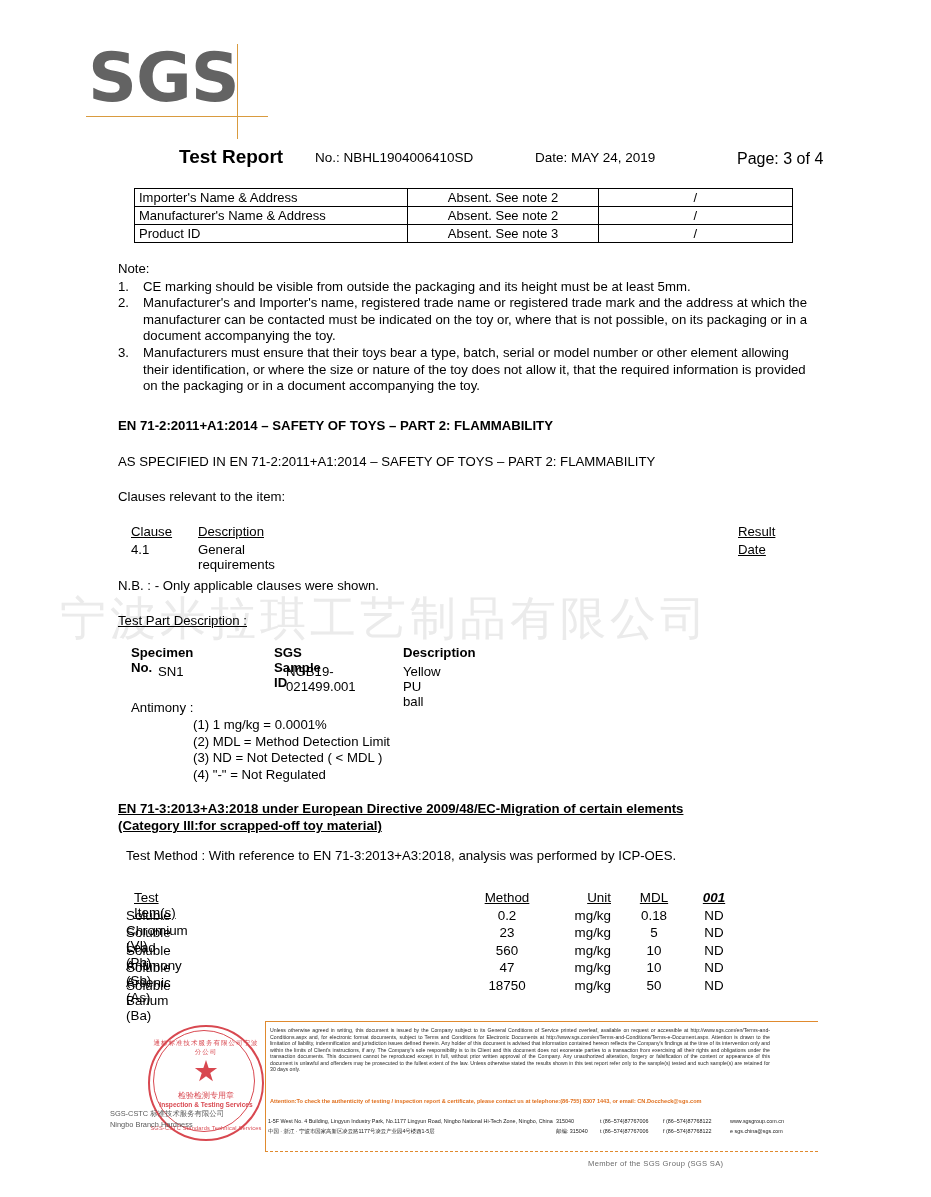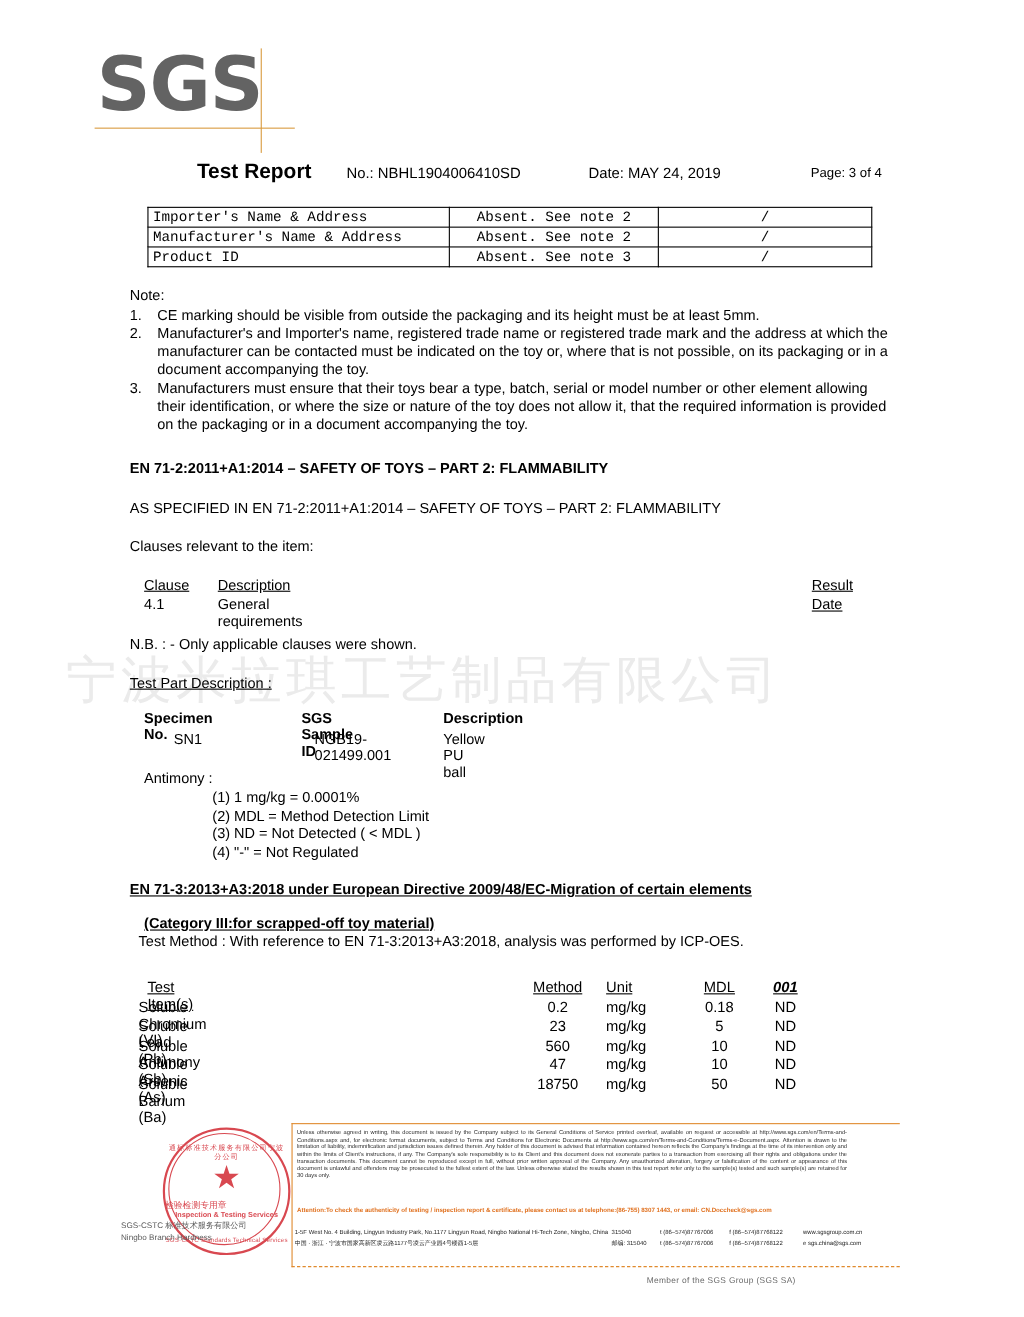--- a/index.html
+++ b/index.html
@@ -80,31 +80,30 @@
     height: 26px;
   }
   .hdr-title {
     position: absolute;
     left: 179px; top: 0px;
     font-size: 19px;
     font-weight: bold;
   }
   .hdr-no   { position: absolute; left: 315px; top: 4px; font-size: 13.5px; }
   .hdr-date { position: absolute; left: 535px; top: 4px; font-size: 13.5px; }
-  .hdr-page { position: absolute; left: 737px; top: 4px; font-size: 12px; }
+  .hdr-page { position: absolute; left: 737px; top: 4px; font-size: 16px; }
 
   
   .info-table {
     position: absolute;
     left: 134px;
     top: 188px;
     width: 659px;
     border-collapse: collapse;
     font-size: 13px;
-    font-family: Liberation Mono, monospace;
   }
   .info-table td {
     border: 1px solid #000;
     height: 17px;
     padding: 0px 4px;
     line-height: 17px;
   }
   .c1 { width: 273px; }
   .c2 { width: 188px; text-align: center; }
   .c3 { width: 194px; text-align: center; }
@@ -154,21 +153,21 @@
   
   .remarks { position: absolute; left: 131px; top: 700px; font-size: 13.2px; }
   .remarks .r-head { margin-bottom: 2px; }
   .remarks .r-line { margin-left: 62px; line-height: 16.5px; }
 
   
   .res { position: absolute; left: 126px; top: 890px; font-size: 13.4px; }
   .res-row { position: relative; height: 17.5px; }
   .r-item  { position: absolute; left: 0px; }
   .r-limit { position: absolute; left: 345px; width: 72px; text-align: center; }
-  .r-unit  { position: absolute; left: 425px; width: 60px; text-align: left; }
+  .r-unit  { position: absolute; left: 425px; width: 60px; text-align: right; }
   .r-mdl   { position: absolute; left: 500px; width: 56px; text-align: center; }
   .r-001   { position: absolute; left: 565px; width: 46px; text-align: center; }
 
   
   .footer-rule {
     position: absolute;
     left: 265px;
     top: 1021px;
     width: 553px;
     height: 1px;
@@ -259,21 +258,21 @@
     top: 30px;
     transform: translateX(-50%);
     color: #d0202a;
     font-size: 29px;
     line-height: 29px;
   }
   .stamp-cn {
     position: absolute;
     left: 0; right: 0;
     top: 63px;
-    text-align: left;
+    text-align: center;
     color: #d0202a;
     font-size: 8px;
     font-family: "DejaVu Sans", sans-serif;
   }
   .stamp-en {
     position: absolute;
     left: 0; right: 0;
     top: 74px;
     text-align: center;
     color: #d0202a;
@@ -401,21 +400,21 @@
 
   <div class="remarks layer">
     <div class="r-head">Antimony :</div>
     <div class="r-line">(1) 1 mg/kg = 0.0001%</div>
     <div class="r-line">(2) MDL = Method Detection Limit</div>
     <div class="r-line">(3) ND = Not Detected ( &lt; MDL )</div>
     <div class="r-line">(4) "-" = Not Regulated</div>
   </div>
 
   <div class="t b u layer" style="left:118px; top:801px;">EN 71-3:2013+A3:2018 under European Directive 2009/48/EC-Migration of certain elements</div>
-  <div class="t b u layer" style="left:131px; top:818px;margin-top:14px;">(Category III:for scrapped-off toy material)</div>
+  <div class="t b u layer" style="left:118px; top:818px;">(Category III:for scrapped-off toy material)</div>
   <div class="t layer" style="left:126px; top:848px;">Test Method :    With reference to EN 71-3:2013+A3:2018, analysis was performed by ICP-OES.</div>
 
   <div class="res layer">
     <div class="res-row">
       <div class="r-item u" style="left:8px;">Test Item(s)</div>
       <div class="r-limit u">Method</div>
       <div class="r-unit u">Unit</div>
       <div class="r-mdl u">MDL</div>
       <div class="r-001 u i b">001</div>
     </div>

